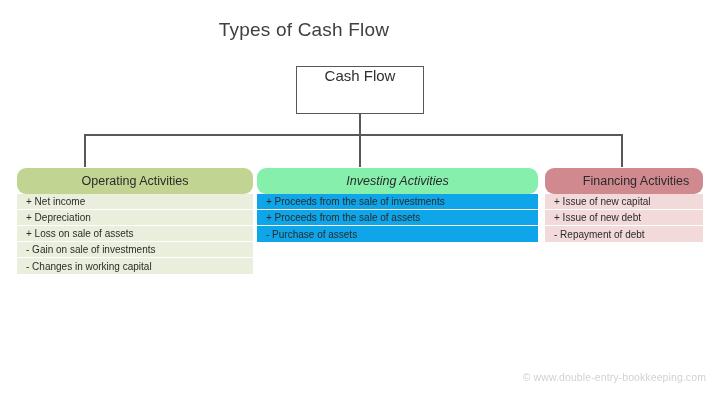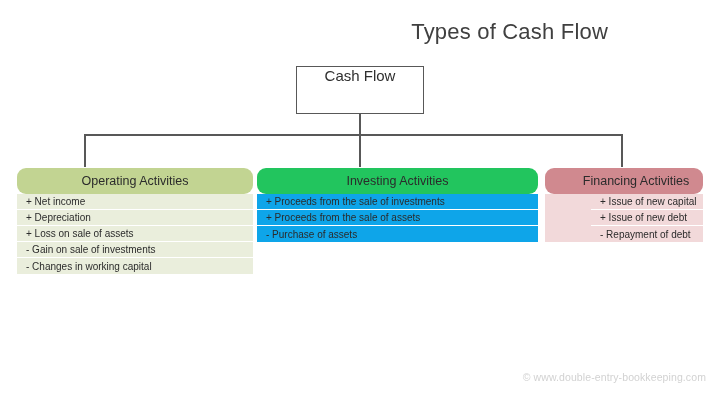--- a/index.html
+++ b/index.html
@@ -20,22 +20,22 @@
     width: 720px;
     height: 404px;
   }
 
   
   #diagram-title {
     position: absolute;
     left: 0;
     top: 19px;
     width: 608px;
-    text-align: right;
-    font-size: 22px;
+    text-align: center;
+    font-size: 19px;
     color: #404040;
     letter-spacing: 0.2px;
   }
 
   
   #root-node {
     position: absolute;
     left: 296px;
     top: 66px;
     width: 128px;
@@ -75,27 +75,27 @@
   .col-header {
     height: 26px;
     display: flex;
     align-items: center;
     justify-content: center;
     font-size: 12.5px;
     color: #2b2b2b;
     border-radius: 9px;
   }
   #col-operating .col-header { background: #c2d492; }
-  #col-investing .col-header { background: #22c55e; }
+  #col-investing .col-header { background: #86efac; font-style: italic; }
   #col-financing .col-header { background: #d0898f; padding-left: 24px; }
 
   .col-body { }
   #col-operating .col-body { background: #eaeedc; }
   #col-investing .col-body { background: #0ea5e9; }
-  #col-financing .col-body { background: #f2d9da; padding-left: 46px; }
+  #col-financing .col-body { background: #f2d9da; }
 
   .row {
     height: 16px;
     display: flex;
     align-items: center;
     padding-left: 9px;
     font-size: 10px;
     color: #2b2b2b;
     box-sizing: border-box;
     border-bottom: 1.5px solid #ffffff;

